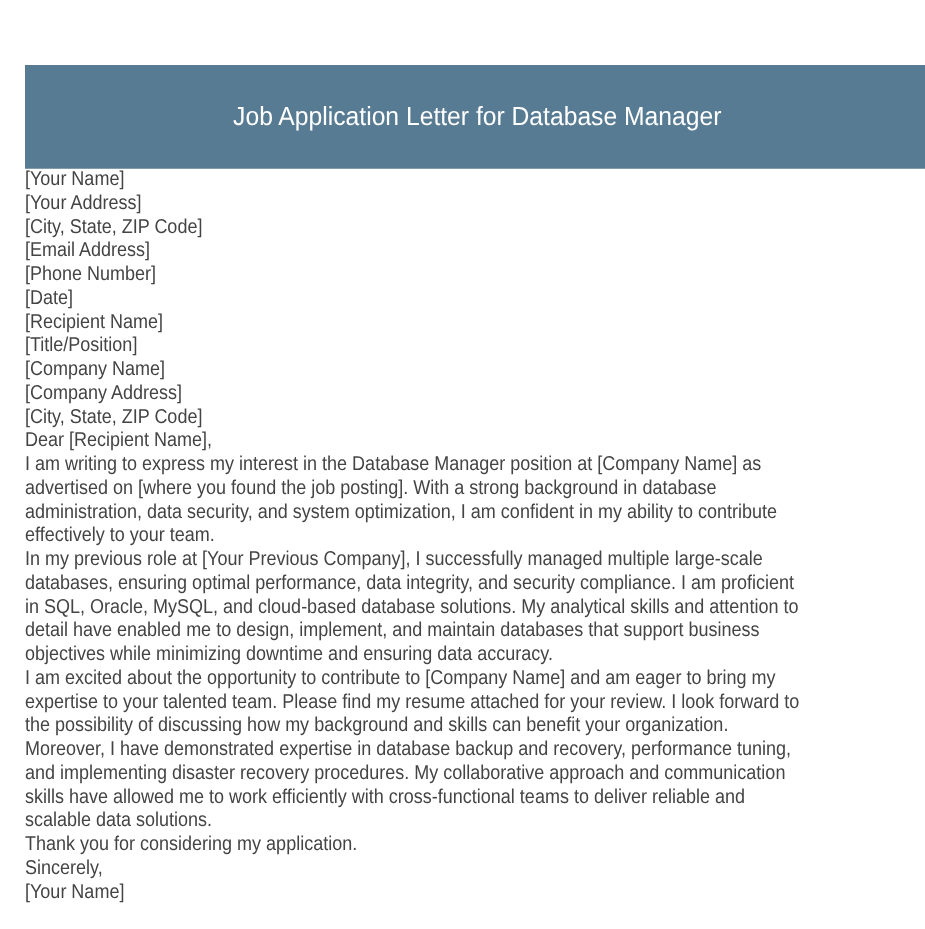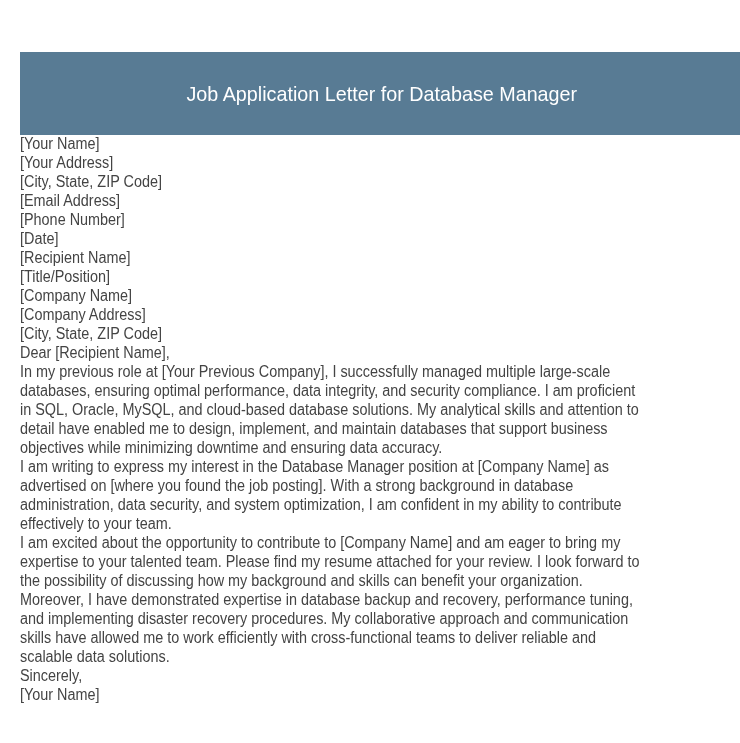--- a/index.html
+++ b/index.html
@@ -42,38 +42,41 @@
   <div>
     <span class="line">[Recipient Name]</span>
     <span class="line">[Title/Position]</span>
     <span class="line">[Company Name]</span>
     <span class="line">[Company Address]</span>
     <span class="line">[City, State, ZIP Code]</span>
   </div>
   <span class="line">Dear [Recipient Name],</span>
 
   <div>
+    <span class="line">I am writing to express my interest in the Database Manager position at [Company Name] as</span>
+    <span class="line">advertised on [where you found the job posting]. With a strong background in database</span>
+    <span class="line">administration, data security, and system optimization, I am confident in my ability to contribute</span>
+    <span class="line">effectively to your team.</span>
+  </div>
+  <div>
     <span class="line">In my previous role at [Your Previous Company], I successfully managed multiple large-scale</span>
     <span class="line">databases, ensuring optimal performance, data integrity, and security compliance. I am proficient</span>
     <span class="line">in SQL, Oracle, MySQL, and cloud-based database solutions. My analytical skills and attention to</span>
     <span class="line">detail have enabled me to design, implement, and maintain databases that support business</span>
     <span class="line">objectives while minimizing downtime and ensuring data accuracy.</span>
-  </div>
-  <div>
-    <span class="line">I am writing to express my interest in the Database Manager position at [Company Name] as</span>
-    <span class="line">advertised on [where you found the job posting]. With a strong background in database</span>
-    <span class="line">administration, data security, and system optimization, I am confident in my ability to contribute</span>
-    <span class="line">effectively to your team.</span>
   </div>
   <div>
     <span class="line">I am excited about the opportunity to contribute to [Company Name] and am eager to bring my</span>
     <span class="line">expertise to your talented team. Please find my resume attached for your review. I look forward to</span>
     <span class="line">the possibility of discussing how my background and skills can benefit your organization.</span>
   </div>
   <div>
     <span class="line">Moreover, I have demonstrated expertise in database backup and recovery, performance tuning,</span>
     <span class="line">and implementing disaster recovery procedures. My collaborative approach and communication</span>
     <span class="line">skills have allowed me to work efficiently with cross-functional teams to deliver reliable and</span>
     <span class="line">scalable data solutions.</span>
   </div>
+  <div>
+    <span class="line">Thank you for considering my application.</span>
+  </div>
   <span class="line">Sincerely,</span>
   <span class="line">[Your Name]</span>
 </div>
 
 </body></html>

